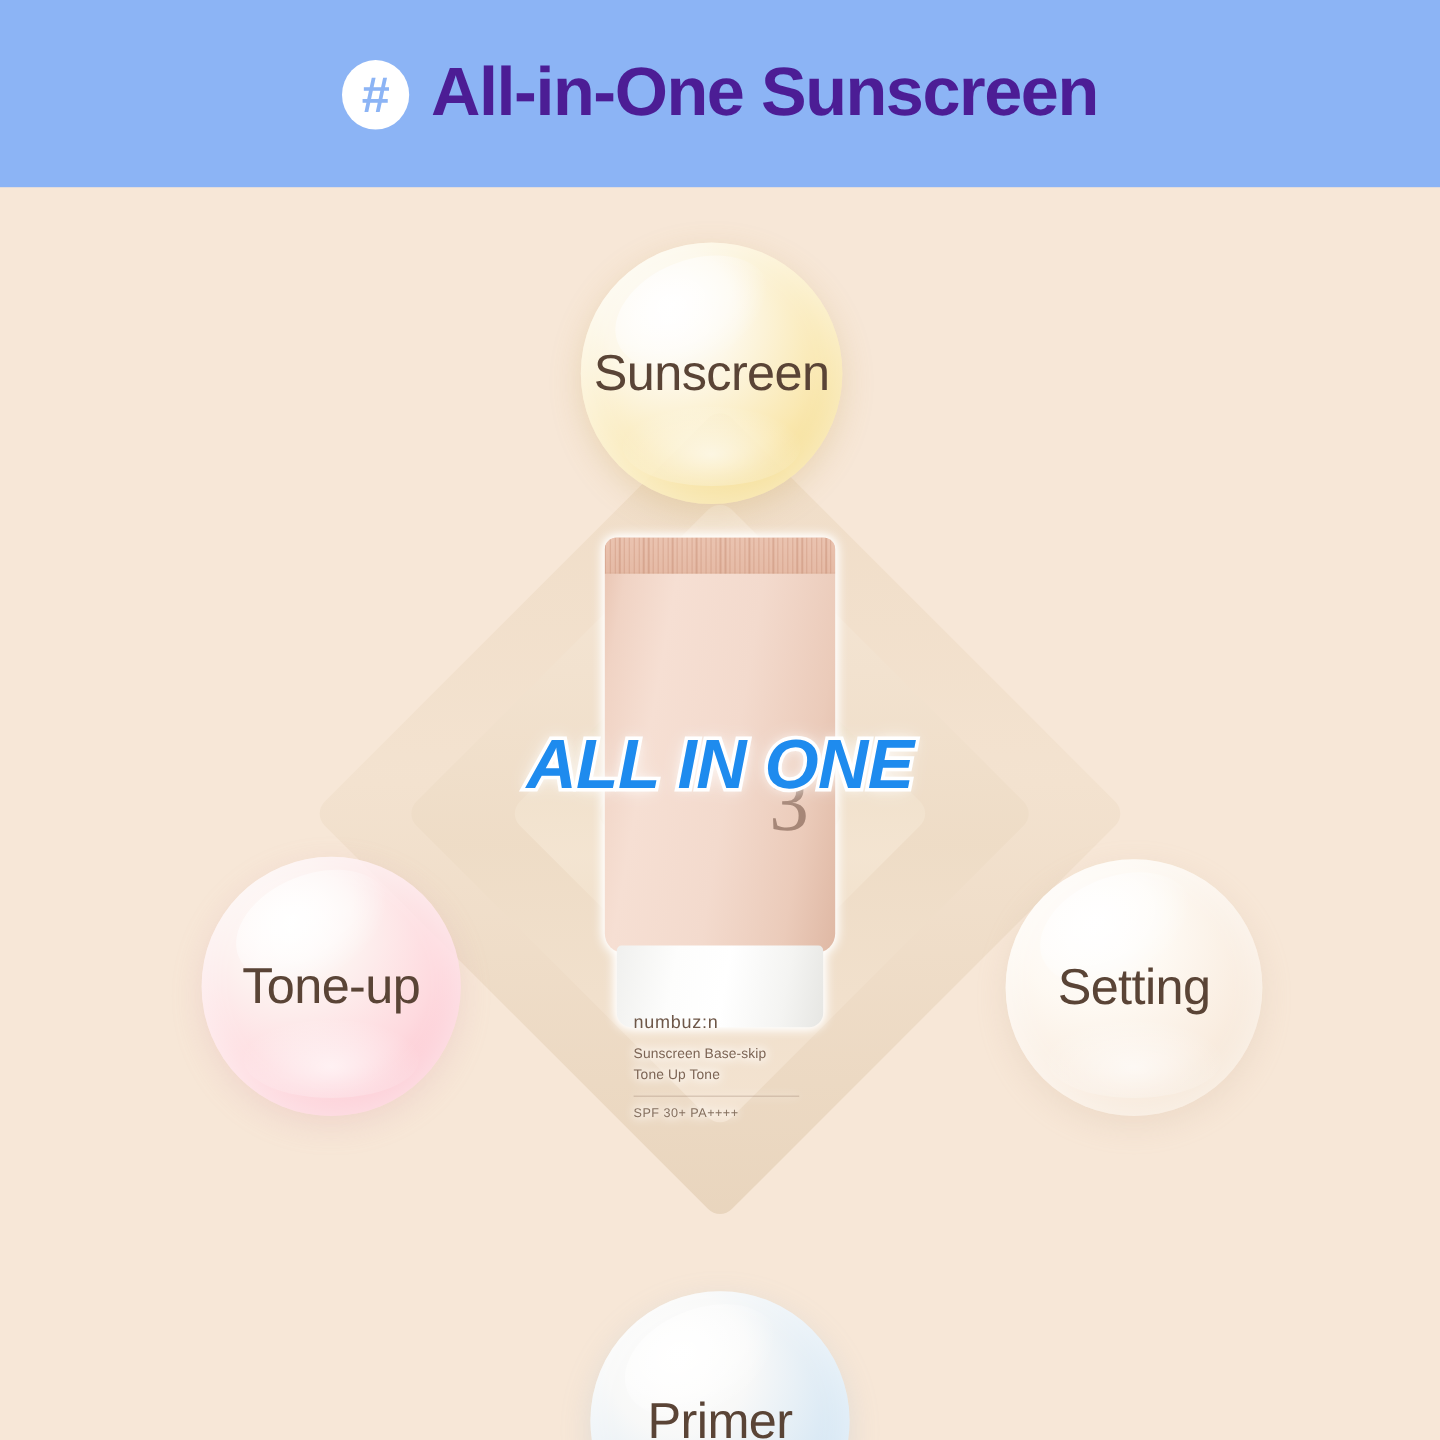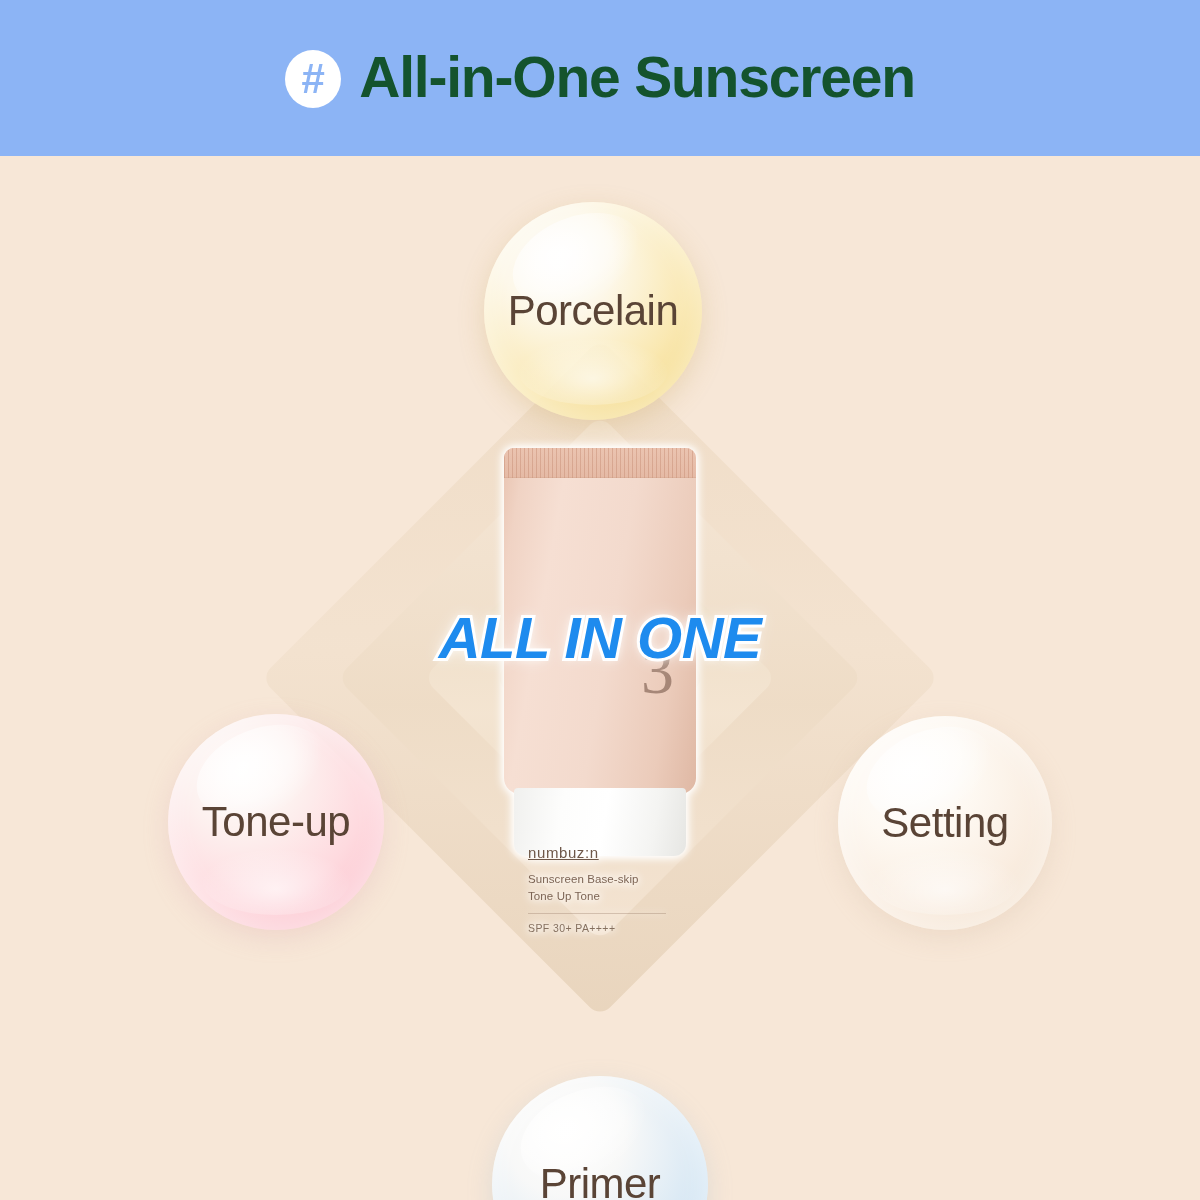--- a/index.html
+++ b/index.html
@@ -20,21 +20,21 @@
   }
   #hash-icon{
     width:56px; height:58px; border-radius:50%;
     background:#ffffff;
     display:flex; align-items:center; justify-content:center;
     font-size:42px; font-weight:bold; color:#8CB4F5; line-height:1;
     flex-shrink:0;
     margin-top:2px;
   }
   #header-title{
-    font-size:57px; font-weight:bold; color:#14532d;
+    font-size:57px; font-weight:bold; color:#4c1d95;
     letter-spacing:-1.2px; white-space:nowrap;
     margin-top:-2px;
   }
 
   
   #stage{
     position:absolute; left:0; top:156px; width:1200px; height:1044px;
     background:#F7E7D7; overflow:hidden;
   }
 
@@ -150,21 +150,21 @@
     font-size:66px; font-weight:300; color:#9A7B6C;
     line-height:1; font-family:"Liberation Serif", serif;
     opacity:.85;
   }
   #brand-block{
     position:absolute; left:24px; top:396px; width:150px; z-index:21;
     text-align:left;
   }
   #brand-name{
     font-size:15px; color:#6E5748; letter-spacing:.6px;
-    margin-bottom:10px; font-family:"Liberation Sans", sans-serif;text-decoration:underline;
+    margin-bottom:10px; font-family:"Liberation Sans", sans-serif;
   }
   .product-line{
     font-size:11.5px; color:#7C6454; line-height:1.45; letter-spacing:.1px;
   }
   #spec-divider{
     height:1px; background:rgba(150,120,100,.35);
     margin:9px 0 8px 0; width:138px;
   }
   #product-spf{
     font-size:10.5px; color:#85705F; letter-spacing:.4px;
@@ -200,21 +200,21 @@
 
   <div class="diamond" id="diamond-outer"></div>
   <div class="diamond" id="diamond-mid"></div>
   <div class="diamond" id="diamond-inner"></div>
   <div class="diamond" id="diamond-core"></div>
 
   <div class="bubble" id="bubble-sunscreen">
     <div class="rim"></div>
     <div class="gloss gloss-top"></div>
     <div class="gloss gloss-bottom"></div>
-    <div class="bubble-label">Porcelain</div>
+    <div class="bubble-label">Sunscreen</div>
   </div>
 
   <div class="bubble" id="bubble-setting">
     <div class="rim"></div>
     <div class="gloss gloss-top"></div>
     <div class="gloss gloss-bottom"></div>
     <div class="bubble-label">Setting</div>
   </div>
 
   <div class="bubble" id="bubble-toneup">

